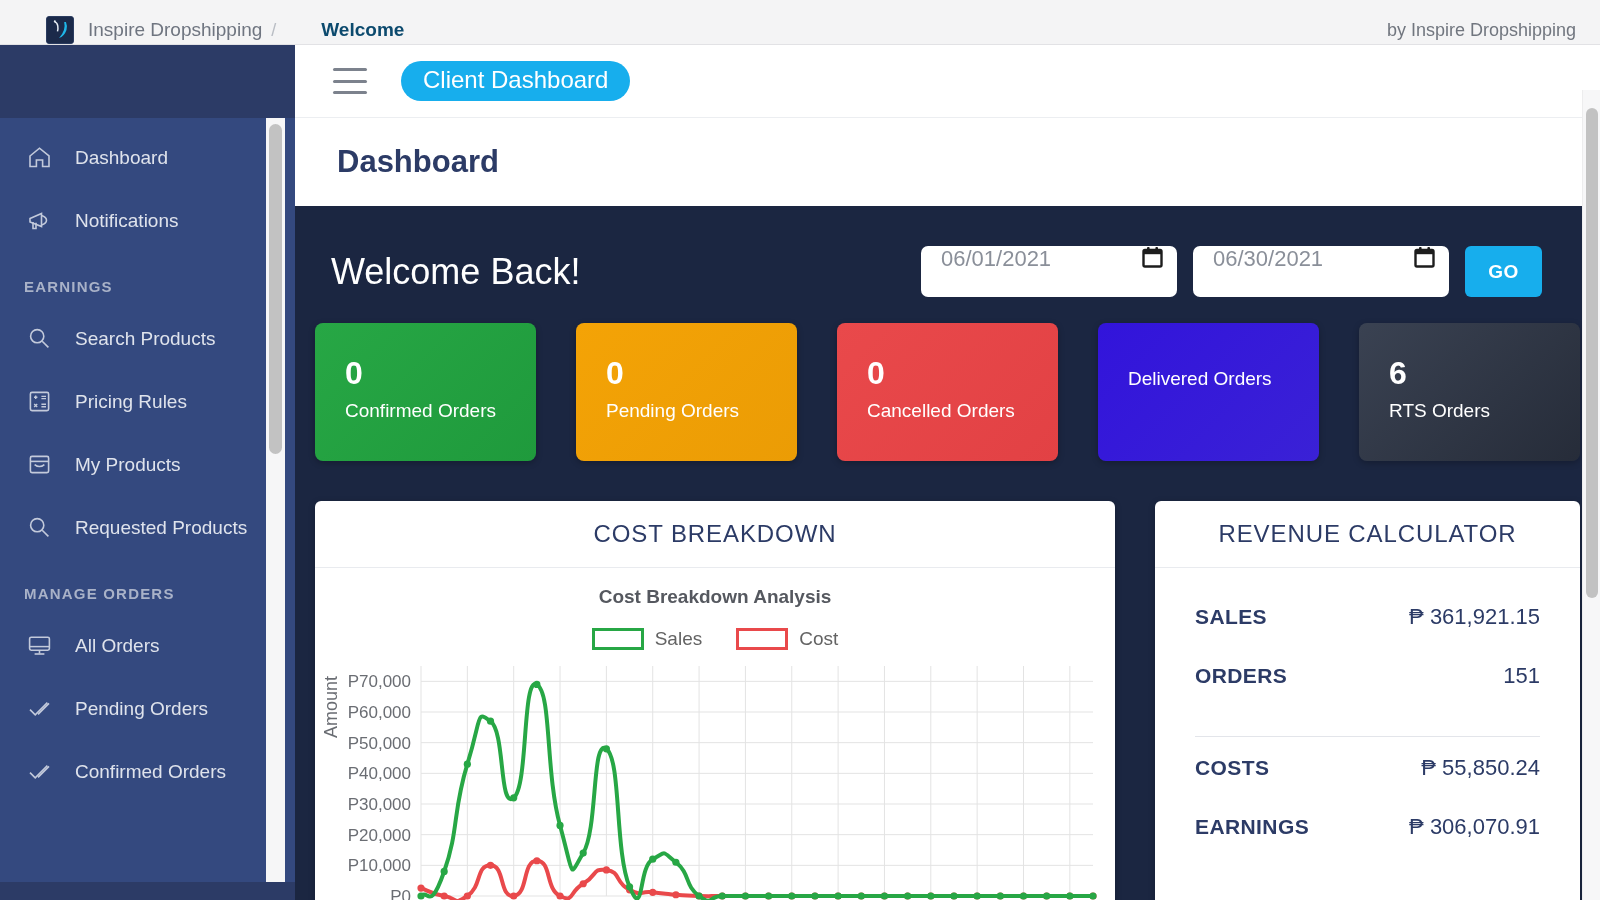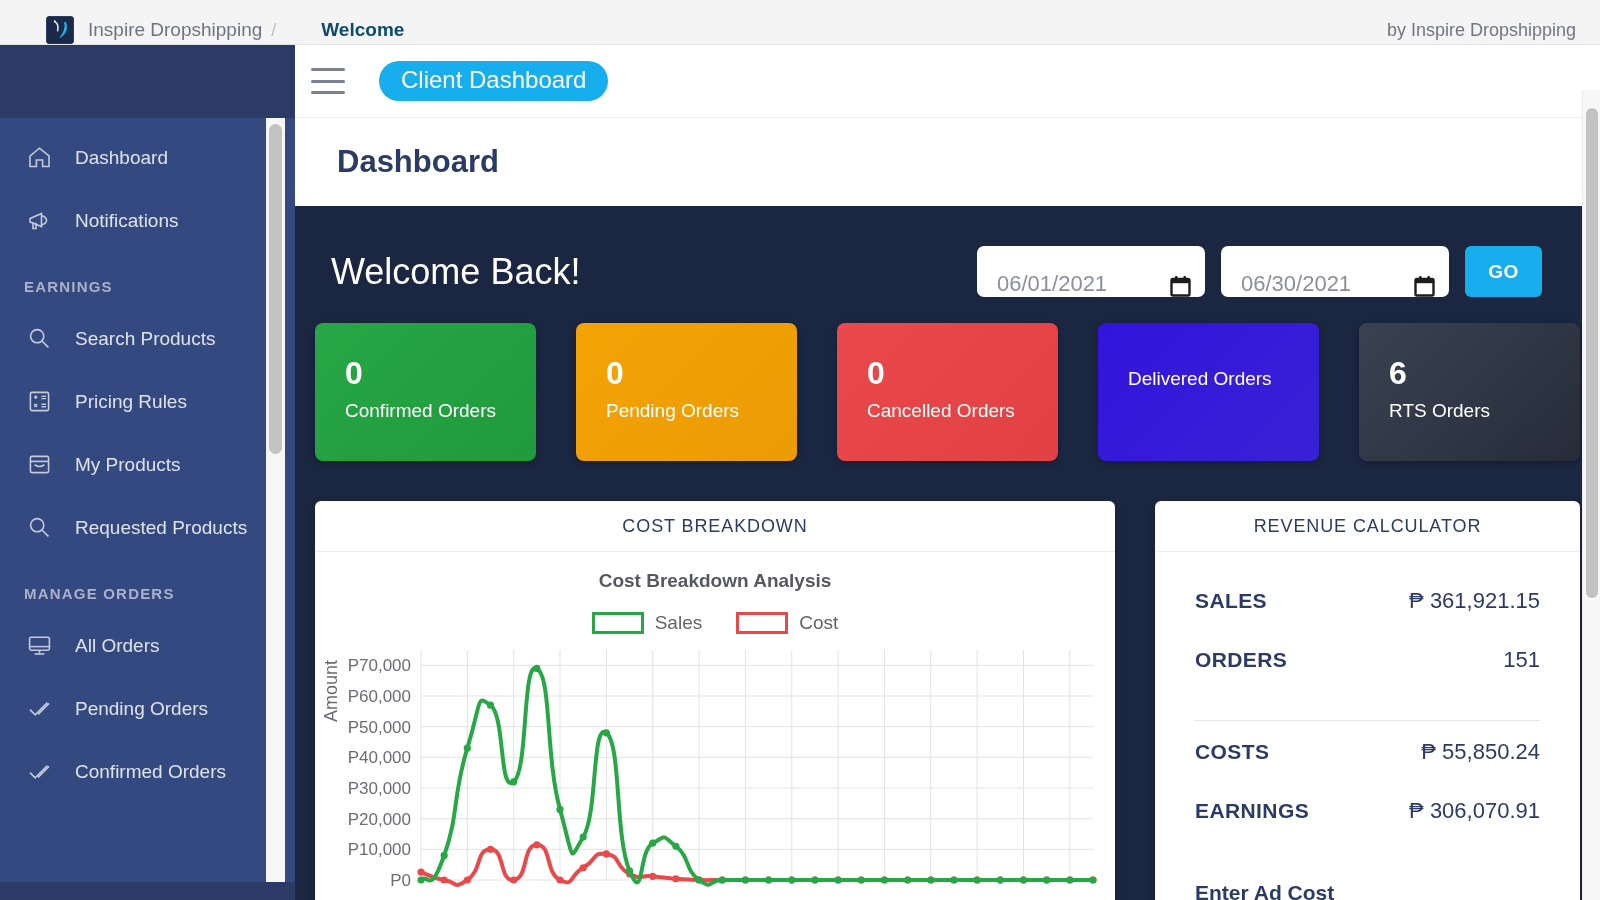--- a/index.html
+++ b/index.html
@@ -70,21 +70,21 @@
     background: #2c3b66;
   }
 
   
   .main {
     position: absolute; top: 0; left: 295px; width: 1305px; height: 855px;
     background: #ffffff; overflow: hidden;
   }
   .main-topbar {
     height: 73px; background: #fff; display: flex; align-items: center;
-    padding-left: 16px; border-bottom: 1px solid #eceef1;
+    padding-left: 38px; border-bottom: 1px solid #eceef1;
   }
   .hamburger { width: 34px; height: 26px; display: flex; flex-direction: column;
     justify-content: space-between; cursor: pointer; }
   .hamburger span { display: block; height: 3px; background: #7c828d; border-radius: 2px; }
   .pill {
     margin-left: 34px; background: #17aeed; color: #fff;
     font-size: 24px; padding: 7px 22px 9px; border-radius: 22px;
     cursor: pointer; line-height: 1;
   }
   .page-title-wrap { height: 88px; display: flex; align-items: center; padding-left: 42px;
@@ -94,22 +94,22 @@
   .dark-area {
     background: #1b2641; padding: 0 0 0 0; min-height: 650px;
     position: relative;
   }
   .welcome-row {
     display: flex; align-items: center; padding: 40px 58px 26px 20px;
   }
   .welcome-text { font-size: 36px; color: #ffffff; font-weight: normal; margin-left: 16px; }
   .date-controls { margin-left: auto; display: flex; align-items: center; }
   .date-input {
-    width: 228px; height: 51px; background: #fff; border-radius: 7px;
-    border: none; display: flex; align-items: flex-end; padding: 0 14px 0 20px;
+    width: 256px; height: 51px; background: #fff; border-radius: 7px;
+    border: none; display: flex; align-items: flex-start; padding: 0 14px 0 20px;
     margin-right: 16px;
   }
   .date-input .dval { font-size: 22px; color: #8a8f99; flex: 1 1 auto; }
   .date-input .cal { width: 21px; height: 22px; flex: 0 0 auto; }
   .go-btn {
     height: 51px; min-width: 77px; background: #17aeed; color: #fff;
     border: none; border-radius: 6px; font-size: 19px; font-weight: bold;
     letter-spacing: .5px; cursor: pointer;
     font-family: "Liberation Sans", sans-serif;
   }
@@ -121,23 +121,23 @@
     flex: 1 1 0; height: 138px; border-radius: 8px; color: #fff;
     padding: 34px 0 0 30px;
     box-shadow: 0 2px 6px rgba(0,0,0,.25);
   }
   .stat-num { font-size: 32px; font-weight: bold; line-height: 1; }
   .stat-lbl { font-size: 19px; margin-top: 11px; }
 
   .panels { display: flex; gap: 40px; padding: 40px 20px 0 20px; }
   .panel { background: #fff; border-radius: 6px; box-shadow: 0 2px 7px rgba(0,0,0,.22); }
   .panel-head {
-    height: 51px; display: flex; align-items: center; justify-content: center;
+    height: 67px; display: flex; align-items: center; justify-content: center;
     border-bottom: 1px solid #e9ebef;
-    font-size: 18px; letter-spacing: .9px; color: #2c3b66;
+    font-size: 24px; letter-spacing: .9px; color: #2c3b66;
   }
   .panel-cost { flex: 0 0 800px; height: 420px; }
   .panel-rev  { flex: 1 1 auto; height: 420px; }
 
   
   .chart-wrap { position: relative; height: 362px; padding: 18px 0 0 0; }
   .chart-title { text-align: center; font-size: 19px; font-weight: bold; color: #55585f; }
   .chart-legend {
     display: flex; justify-content: center; align-items: center;
     gap: 34px; margin-top: 20px;

